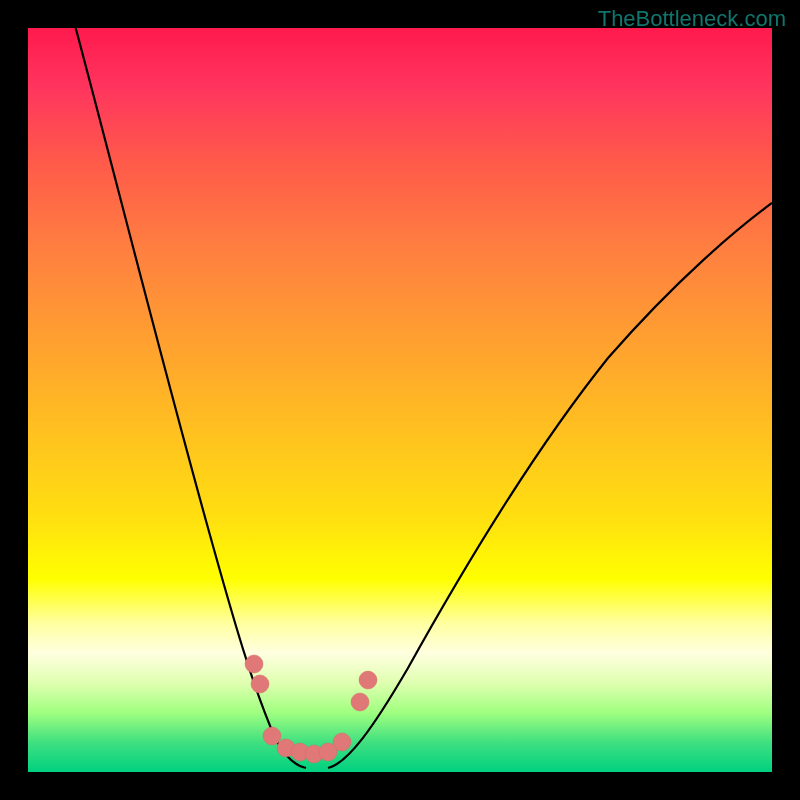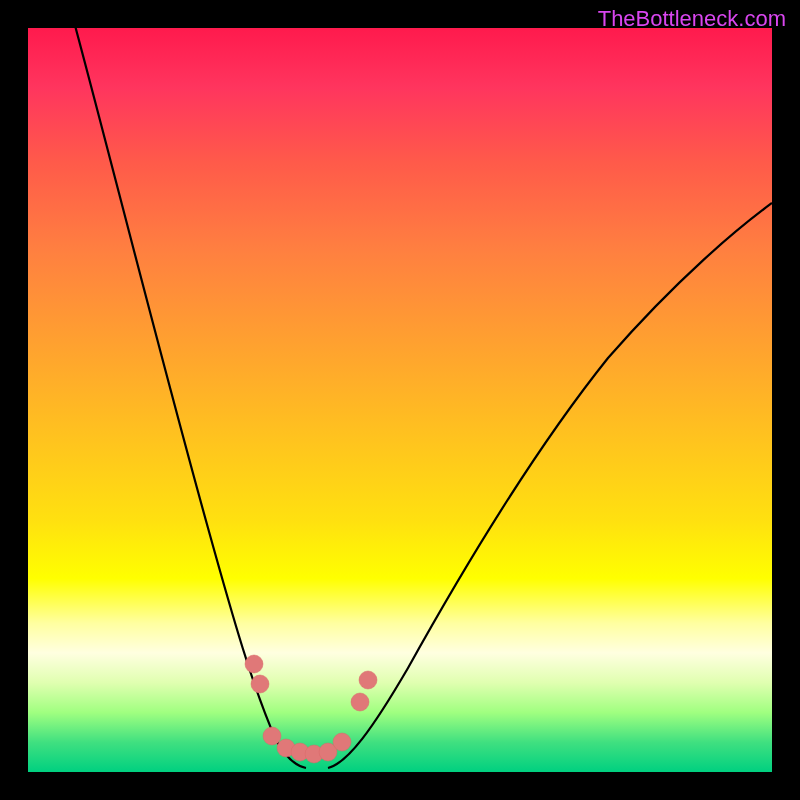--- a/index.html
+++ b/index.html
@@ -8,21 +8,21 @@
     height: 800px;
     background: #000;
     position: relative;
     overflow: hidden;
     font-family: Arial, sans-serif;
   }
   .watermark {
     position: absolute;
     top: 6px;
     right: 14px;
-    color: #d946ef;
+    color: #0f766e;
     font-size: 22px;
     font-weight: 500;
     z-index: 10;
   }
   .plot-area {
     position: absolute;
     left: 28px;
     top: 28px;
     width: 744px;
     height: 744px;

